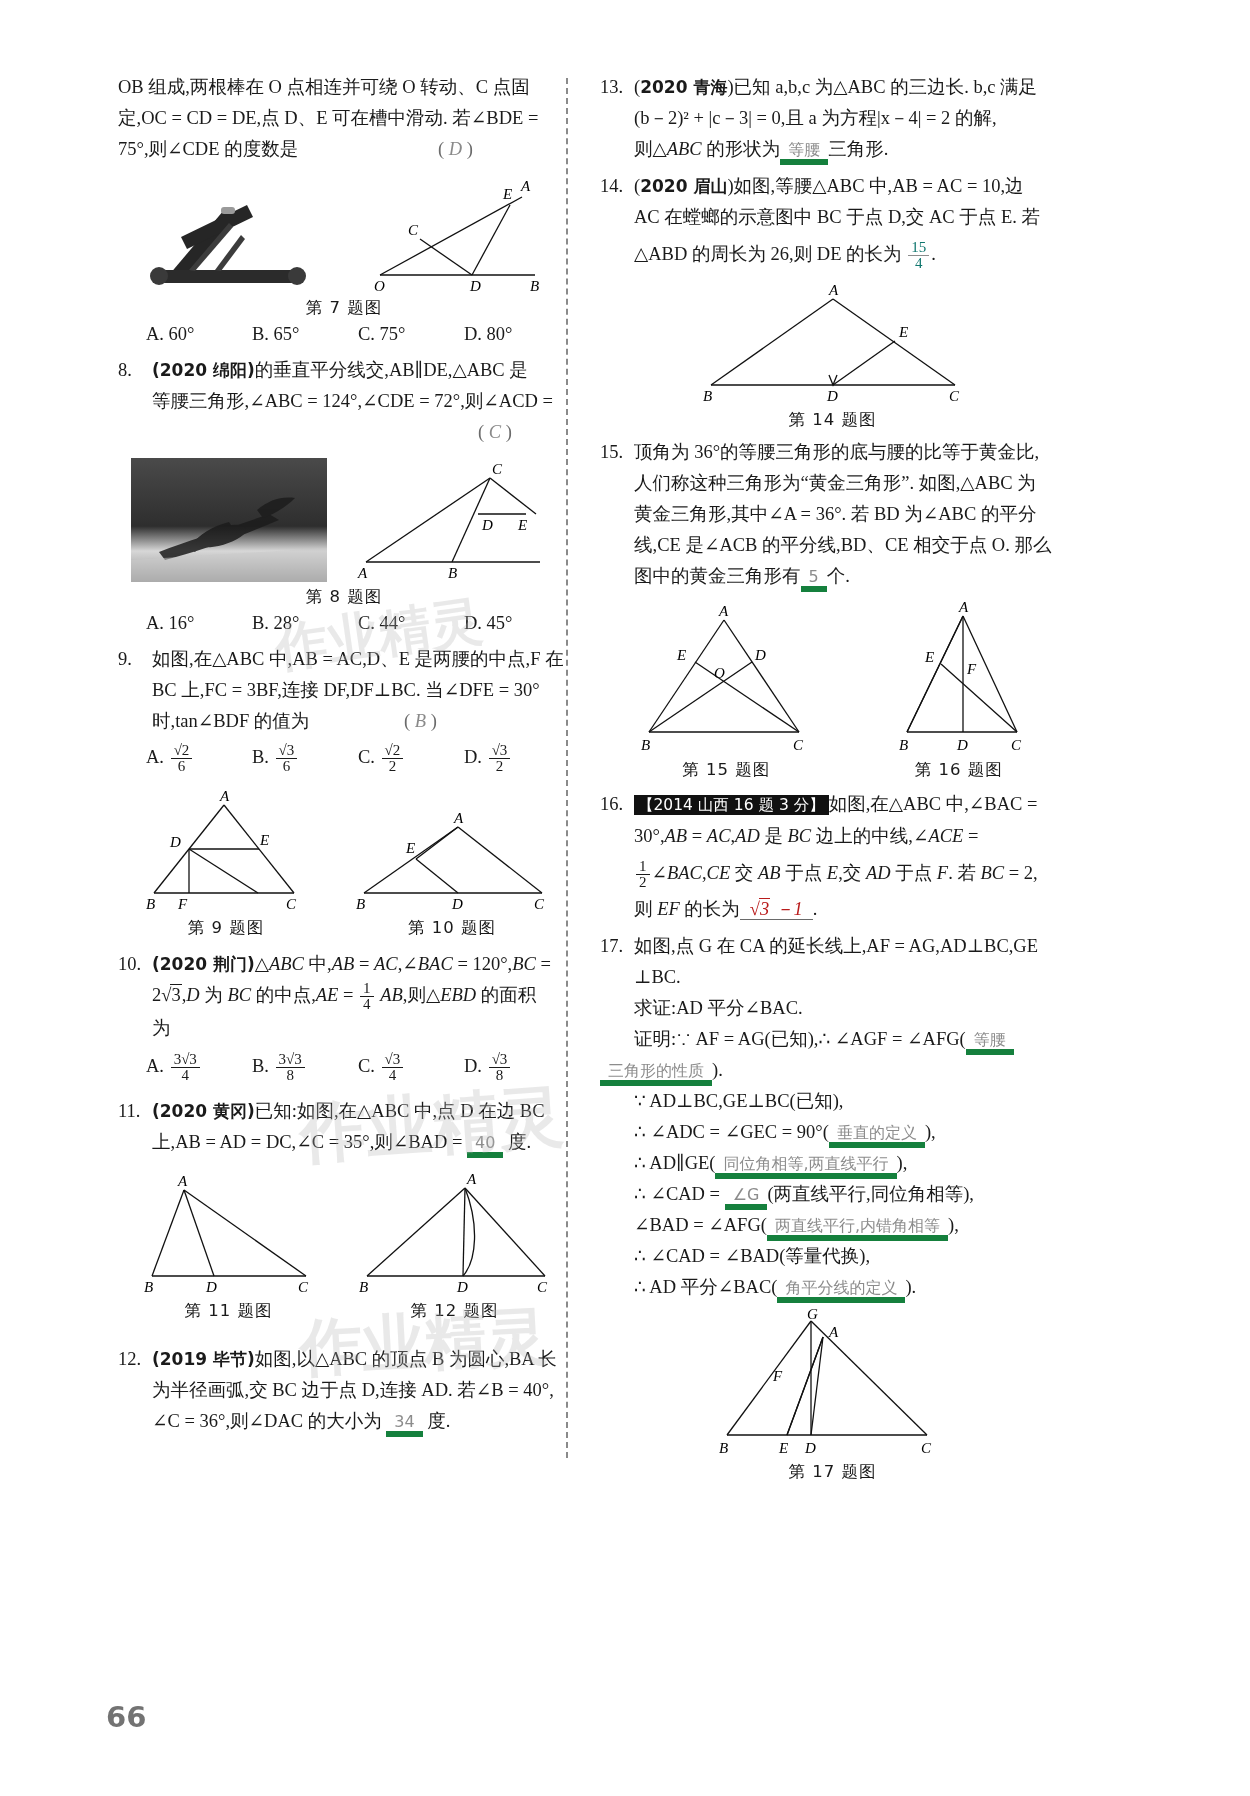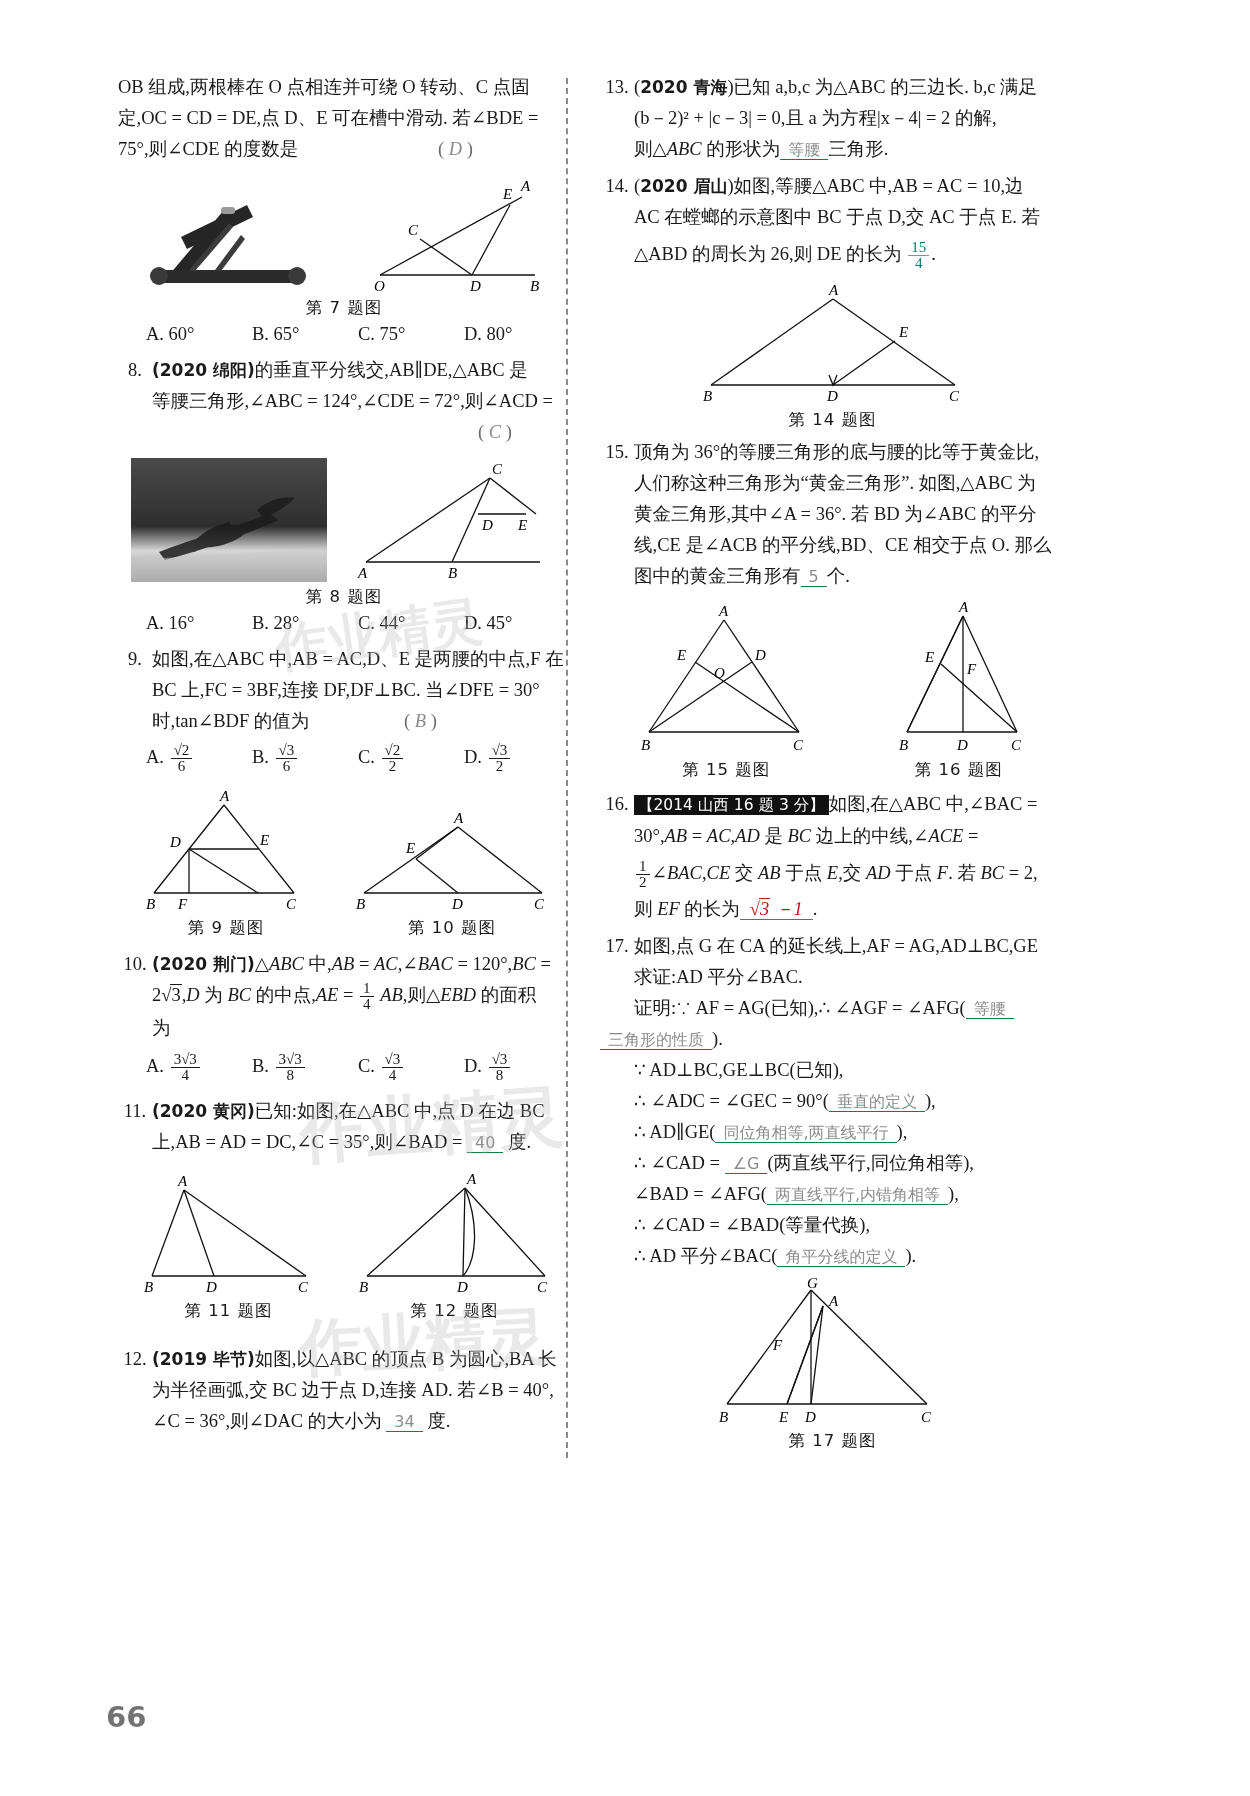--- a/index.html
+++ b/index.html
@@ -17,24 +17,24 @@
 
   .divider{
     position:absolute;left:566px;top:78px;width:0;height:1380px;
     border-left:2px dashed #8a8a8a;
   }
 
   
   .q{margin-bottom:6px;position:relative;}
   .ln{display:block;font-size:18.5px;line-height:31px;}
   .indent{padding-left:34px;}
-  .num{display:inline-block;width:34px;text-align:center;}
+  .num{display:inline-block;width:34px;text-align:left;}
   .cnb{font-style:normal;font-family:"DejaVu Sans","Liberation Sans",sans-serif;font-size:17px;font-weight:bold;}
   .ans{color:#b91c1c;border-bottom:1px solid #6a6a6a;padding:0 10px;font-style:italic;}
-  .ansc{color:#8c8c8c;border-bottom:1px solid #15803d;padding:0 8px;font-family:"DejaVu Sans",sans-serif;font-size:16px;font-style:normal;}
+  .ansc{color:#8c8c8c;border-bottom:6px solid #15803d;padding:0 8px;font-family:"DejaVu Sans",sans-serif;font-size:16px;font-style:normal;}
   .paren{color:#6b6b6b;}
   .choice-ans{color:#8a8a8a;font-style:italic;}
 
   
   .choices{display:flex;font-size:18.5px;line-height:30px;padding-left:28px;}
   .choices > div{width:112px;}
 
   
   .frac{display:inline-block;vertical-align:middle;text-align:center;font-size:15px;line-height:1.05;margin:0 2px;}
   .frac .n{display:block;border-bottom:1.2px solid #1a1a1a;padding:0 3px;}
@@ -471,20 +471,21 @@
       </div>
       <div class="ln indent">
         则 <i>EF</i> 的长为<span class="ans"><span class="rad">√<span class="bar">3</span></span> －1</span>.
       </div>
     </div>
 
     <div class="q">
       <div class="ln">
         <span class="num">17.</span><span>如图,点 G 在 CA 的延长线上,AF = AG,AD⊥BC,GE</span>
       </div>
+      <div class="ln indent">⊥BC.</div>
       <div class="ln indent">求证:AD 平分∠BAC.</div>
 
       <div class="ln indent">
         <span>证明:∵ AF = AG(已知),∴ ∠AGF = ∠AFG(</span><span class="ansc">等腰</span>
       </div>
       <div class="ln">
         <span class="ansc">三角形的性质</span><span>).</span>
       </div>
       <div class="ln indent">∵ AD⊥BC,GE⊥BC(已知),</div>
       <div class="ln indent">

